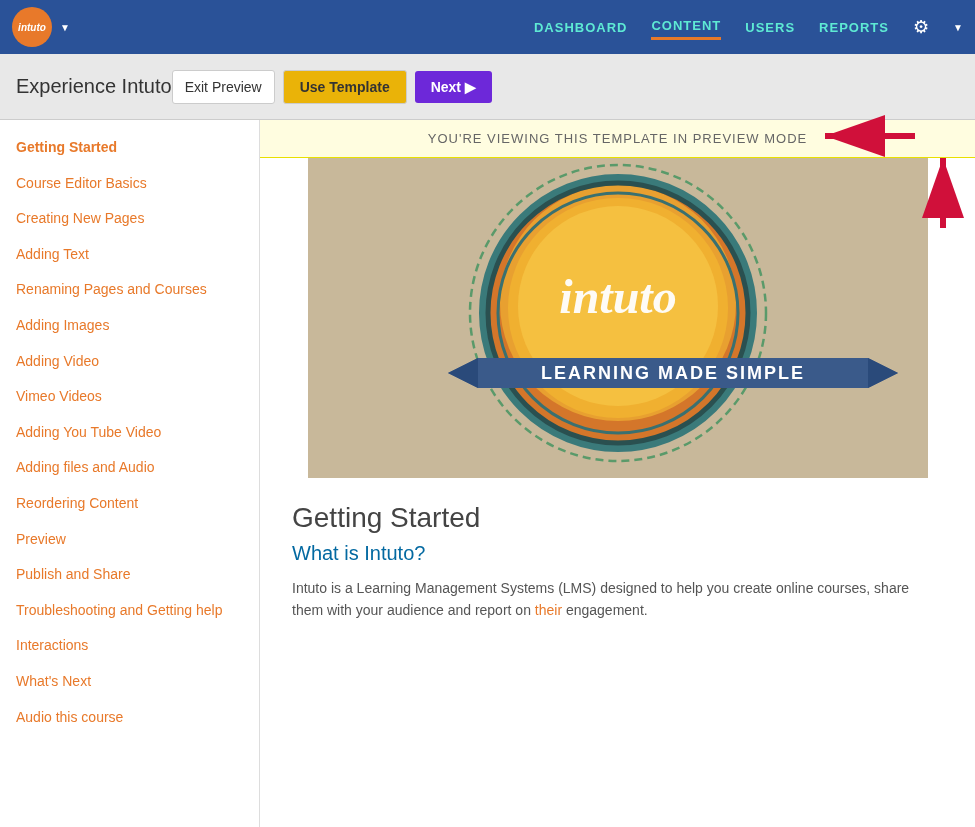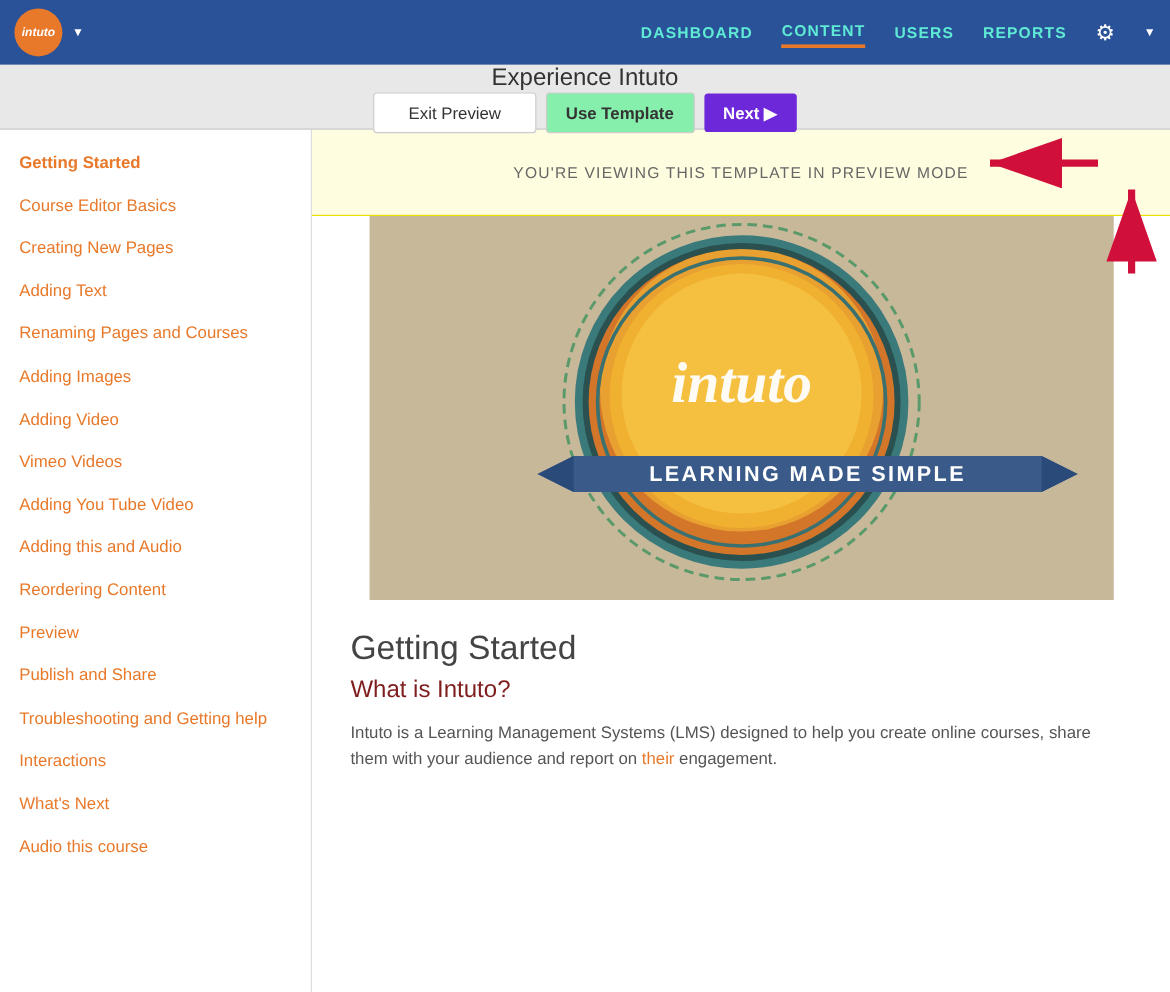--- a/index.html
+++ b/index.html
@@ -57,50 +57,49 @@
     }
     .nav-gear {
       color: white;
       font-size: 18px;
       cursor: pointer;
     }
 
     
     .header-bar {
       background: #e8e8e8;
-      height: 54px;
-      display: flex;
-      align-items: center;
-      justify-content: space-between;
+      height: 66px;
+      display: flex;
+      align-items: center;
+      justify-content: flex-start;
       padding: 0 16px;
       border-bottom: 1px solid #ccc;
-      flex-direction: column;
     }
     .page-title {
       font-size: 20px;
       color: #333;
       font-weight: normal;
     }
     .header-actions {
       display: flex;
       align-items: center;
       gap: 8px;
       position: relative;
     }
     .btn-exit-preview {
       background: white;
       border: 1px solid #ccc;
-      padding: 8px 28px;
+      padding: 8px 12px;
       font-size: 14px;
       color: #333;
       cursor: pointer;
       border-radius: 3px;
     }
     .btn-use-template {
-      background: #86efac;
+      background: #eab308;
       border: 1px solid #ccc;
       padding: 8px 16px;
       font-size: 14px;
       color: #333;
       cursor: pointer;
       border-radius: 3px;
       font-weight: bold;
     }
     .btn-next {
       background: #6d28d9;
@@ -146,21 +145,21 @@
     
     .content-area {
       flex: 1;
       background: white;
       overflow-y: auto;
     }
     .preview-banner {
       background: #fffde0;
       border-bottom: 1px solid #e8e000;
       text-align: center;
-      padding: 28px;
+      padding: 11px;
       font-size: 13px;
       color: #666;
       letter-spacing: 1px;
     }
     
     .logo-image-area {
       width: 620px;
       height: 320px;
       background: linear-gradient(135deg, #d4c4a8 0%, #c8b89a 100%);
       position: relative;
@@ -173,21 +172,21 @@
       padding: 24px 32px;
     }
     .course-heading {
       font-size: 28px;
       color: #444;
       font-weight: normal;
       margin-bottom: 8px;
     }
     .course-subheading {
       font-size: 20px;
-      color: #7f1d1d;
+      color: #0369a1;
       font-weight: normal;
       margin-bottom: 12px;
     }
     .course-body {
       font-size: 14px;
       color: #555;
       line-height: 1.6;
     }
     .course-body a {
       color: #e8792a;
@@ -255,21 +254,21 @@
   <aside class="sidebar">
     <div class="sidebar-item active">Getting Started</div>
     <div class="sidebar-item">Course Editor Basics</div>
     <div class="sidebar-item">Creating New Pages</div>
     <div class="sidebar-item">Adding Text</div>
     <div class="sidebar-item">Renaming Pages and Courses</div>
     <div class="sidebar-item">Adding Images</div>
     <div class="sidebar-item">Adding Video</div>
     <div class="sidebar-item">Vimeo Videos</div>
     <div class="sidebar-item">Adding You Tube Video</div>
-    <div class="sidebar-item">Adding this and Audio</div>
+    <div class="sidebar-item">Adding files and Audio</div>
     <div class="sidebar-item">Reordering Content</div>
     <div class="sidebar-item">Preview</div>
     <div class="sidebar-item">Publish and Share</div>
     <div class="sidebar-item">Troubleshooting and Getting help</div>
     <div class="sidebar-item">Interactions</div>
     <div class="sidebar-item">What's Next</div>
     <div class="sidebar-item">Audio this course</div>
   </aside>
 
   <main class="content-area">

